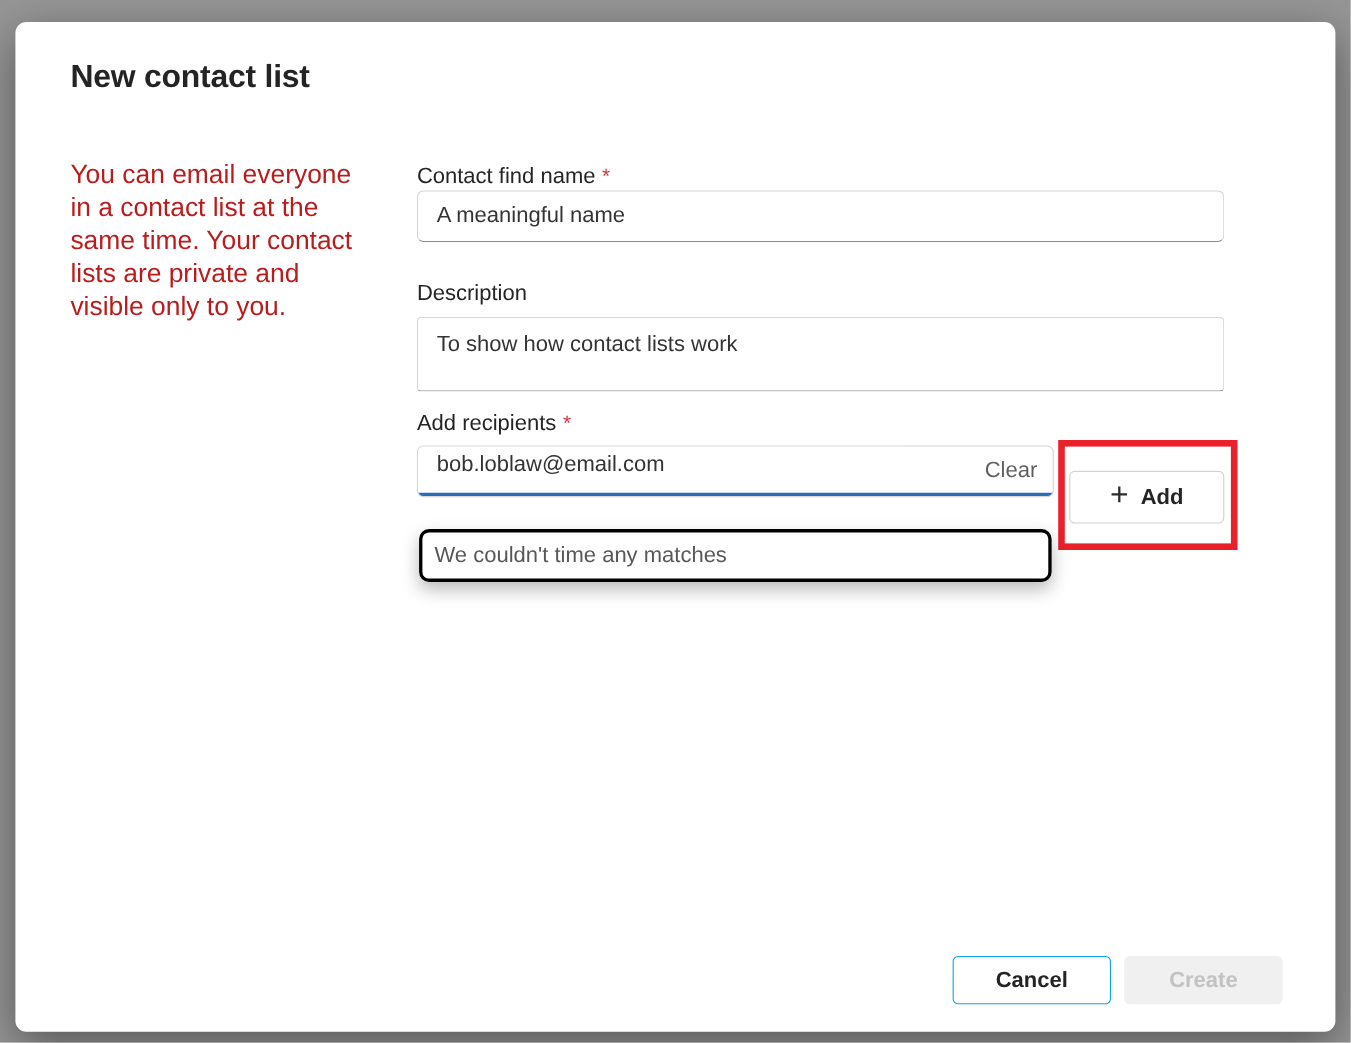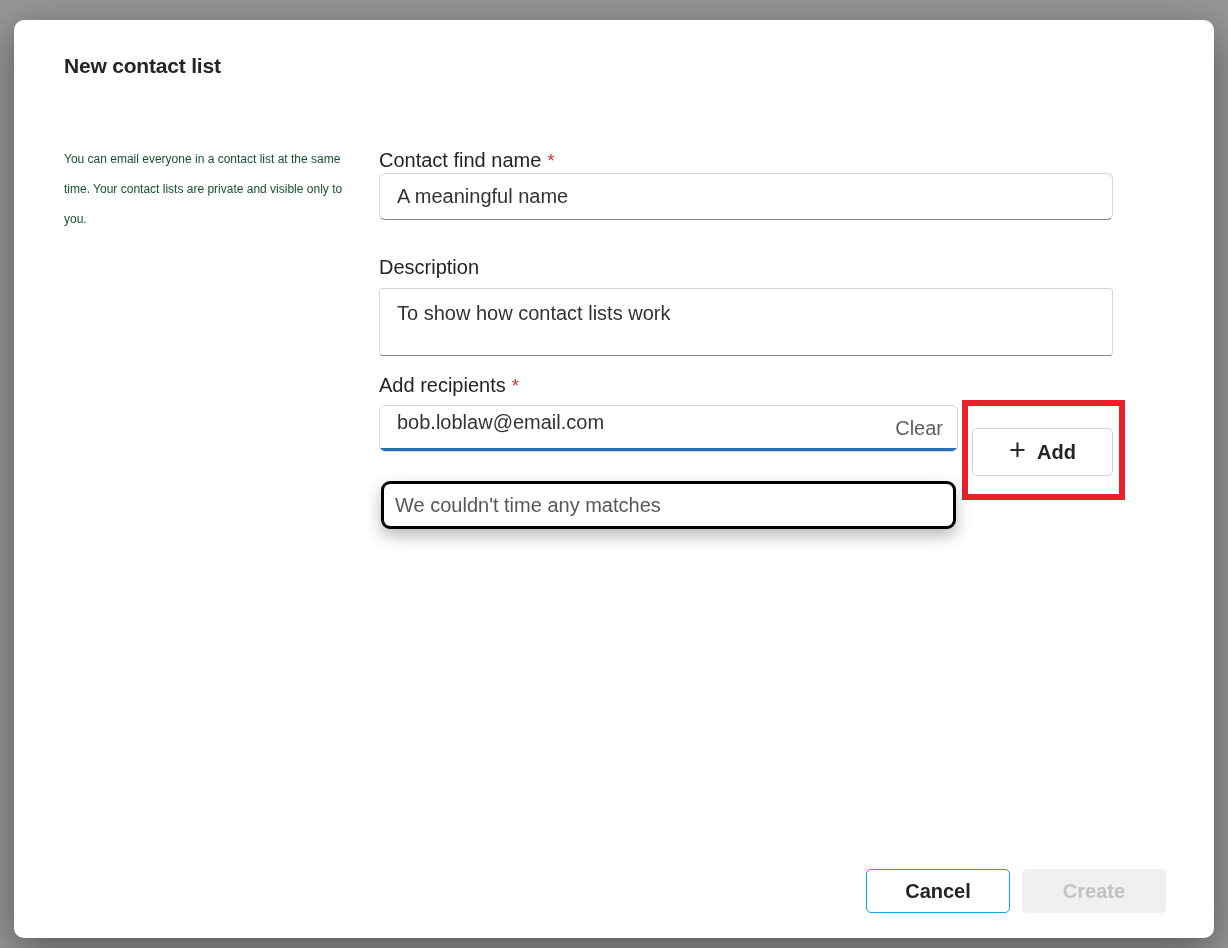--- a/index.html
+++ b/index.html
@@ -12,26 +12,26 @@
     background: #969696;
   }
   .dialog {
     position: absolute; left: 14px; top: 20px;
     width: 1200px; height: 918px;
     background: #ffffff; border-radius: 10px;
     box-shadow: 0 12px 42px rgba(0,0,0,0.42);
   }
   .dialog-title {
     position: absolute; left: 50px; top: 34px;
-    font-size: 21px; font-weight: bold; color: #242424;
+    font-size: 29px; font-weight: bold; color: #242424;
     letter-spacing: -0.2px;
   }
   .info-text {
     position: absolute; left: 50px; top: 124px; width: 280px;
-    font-size: 12px; line-height: 30px; color: #14532d;
+    font-size: 24px; line-height: 30px; color: #b91c1c;
   }
   .form-col {
     position: absolute; left: 365px; top: 129px; width: 734px;
   }
   .field-label {
     font-size: 20px; color: #242424; height: 22px; line-height: 22px;
   }
   .req { color: #d13438; margin-left: 6px; font-size: 19px; }
   .text-input {
     display: block; width: 100%; height: 47px;

